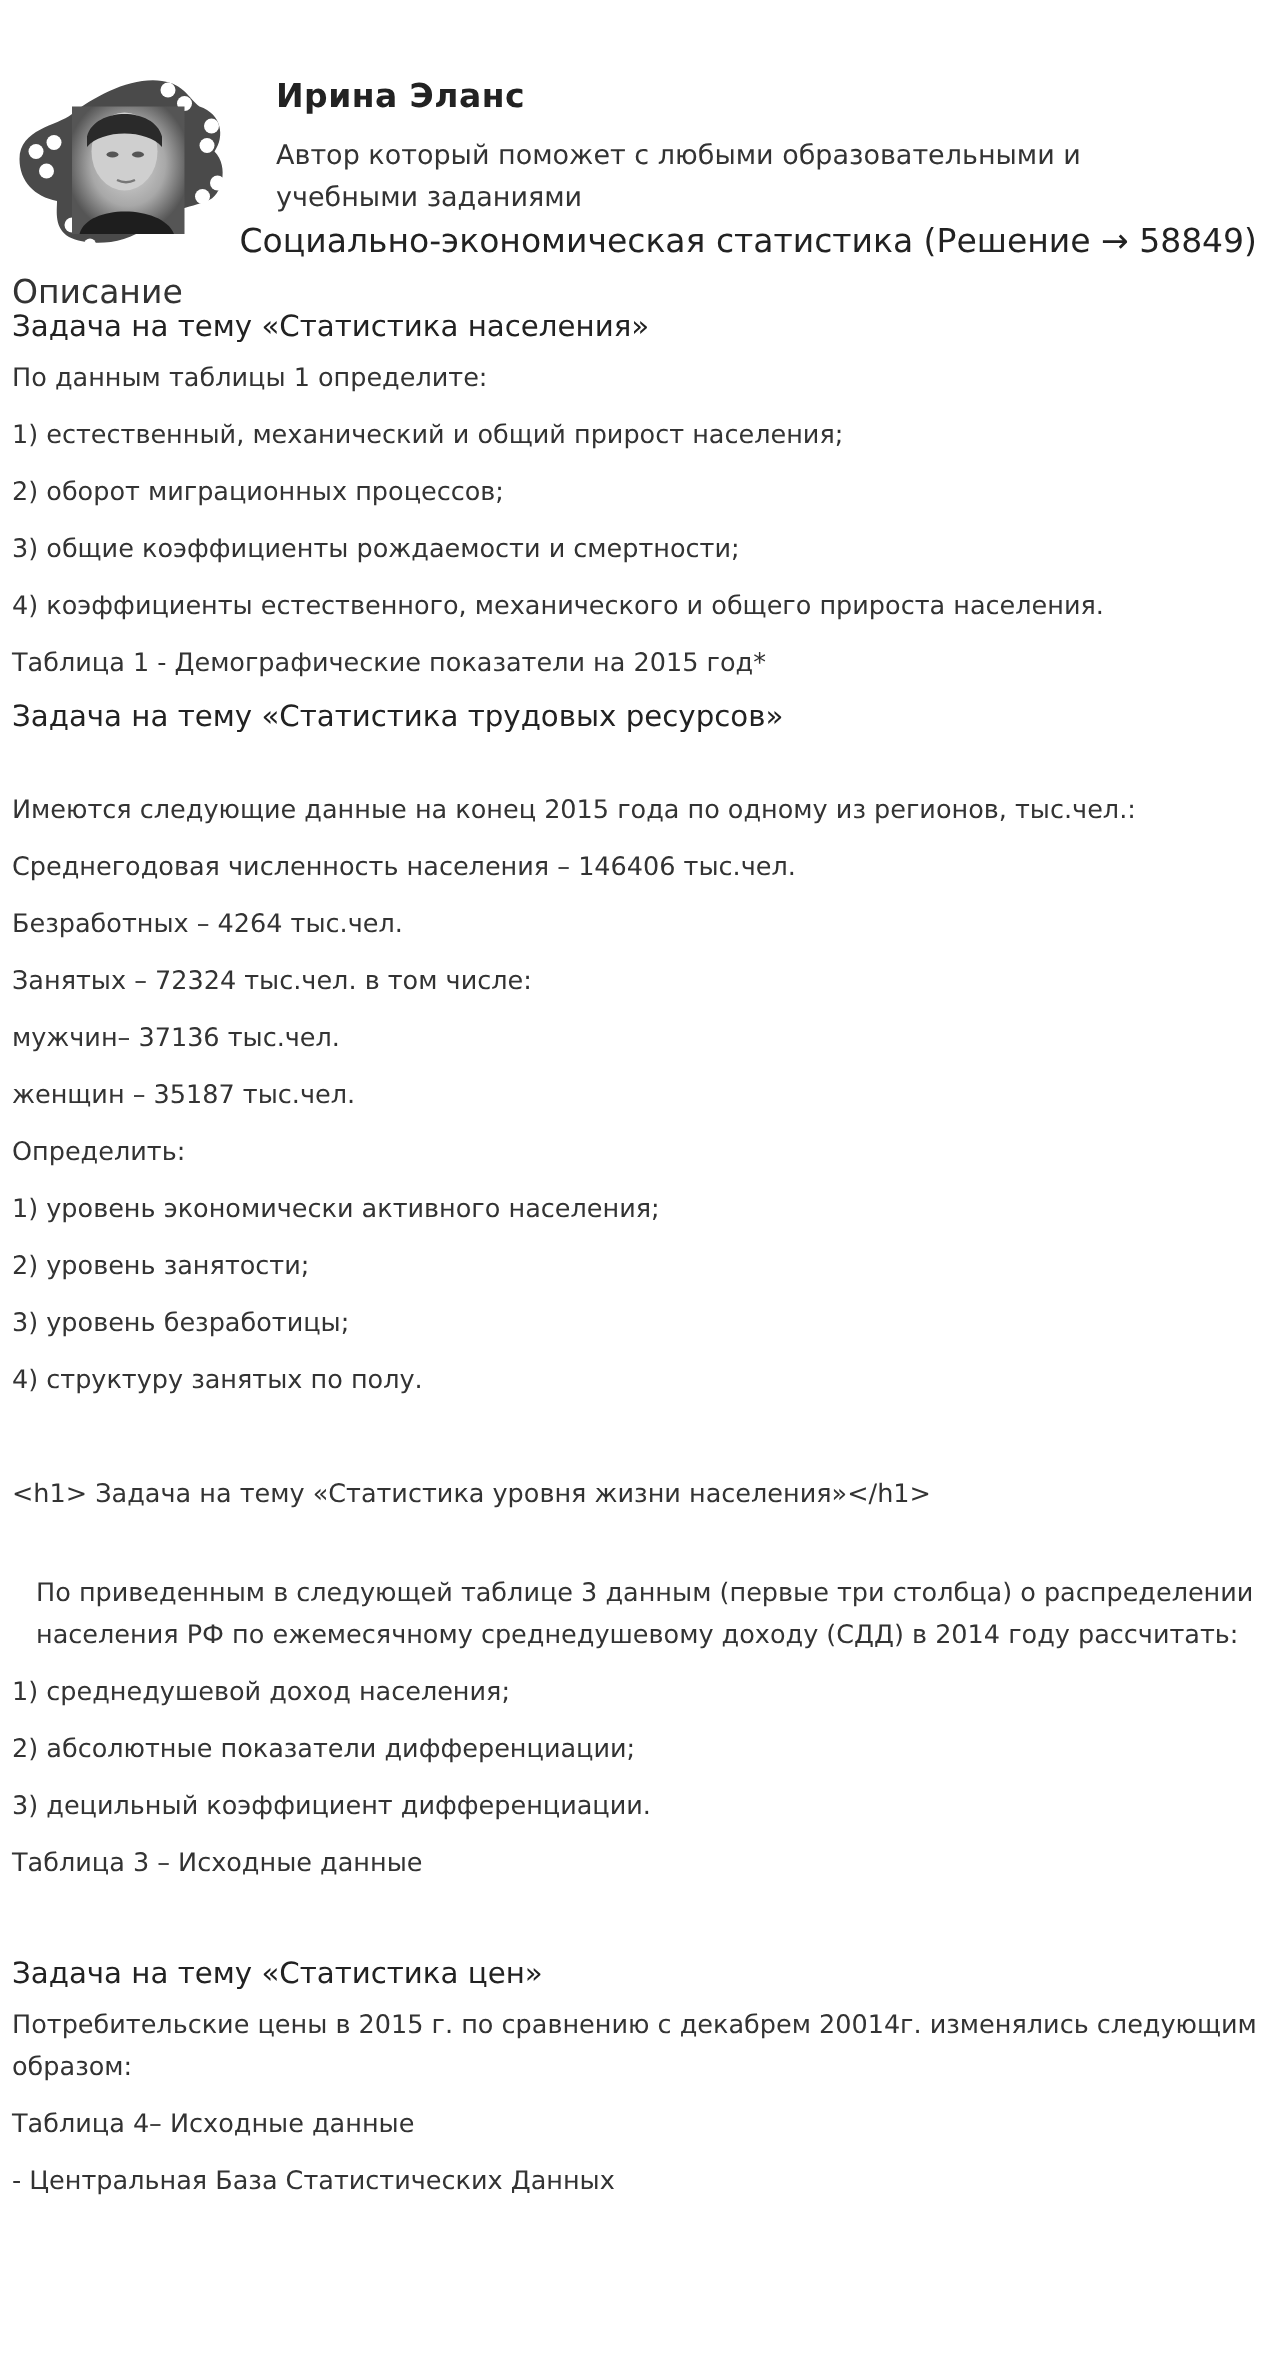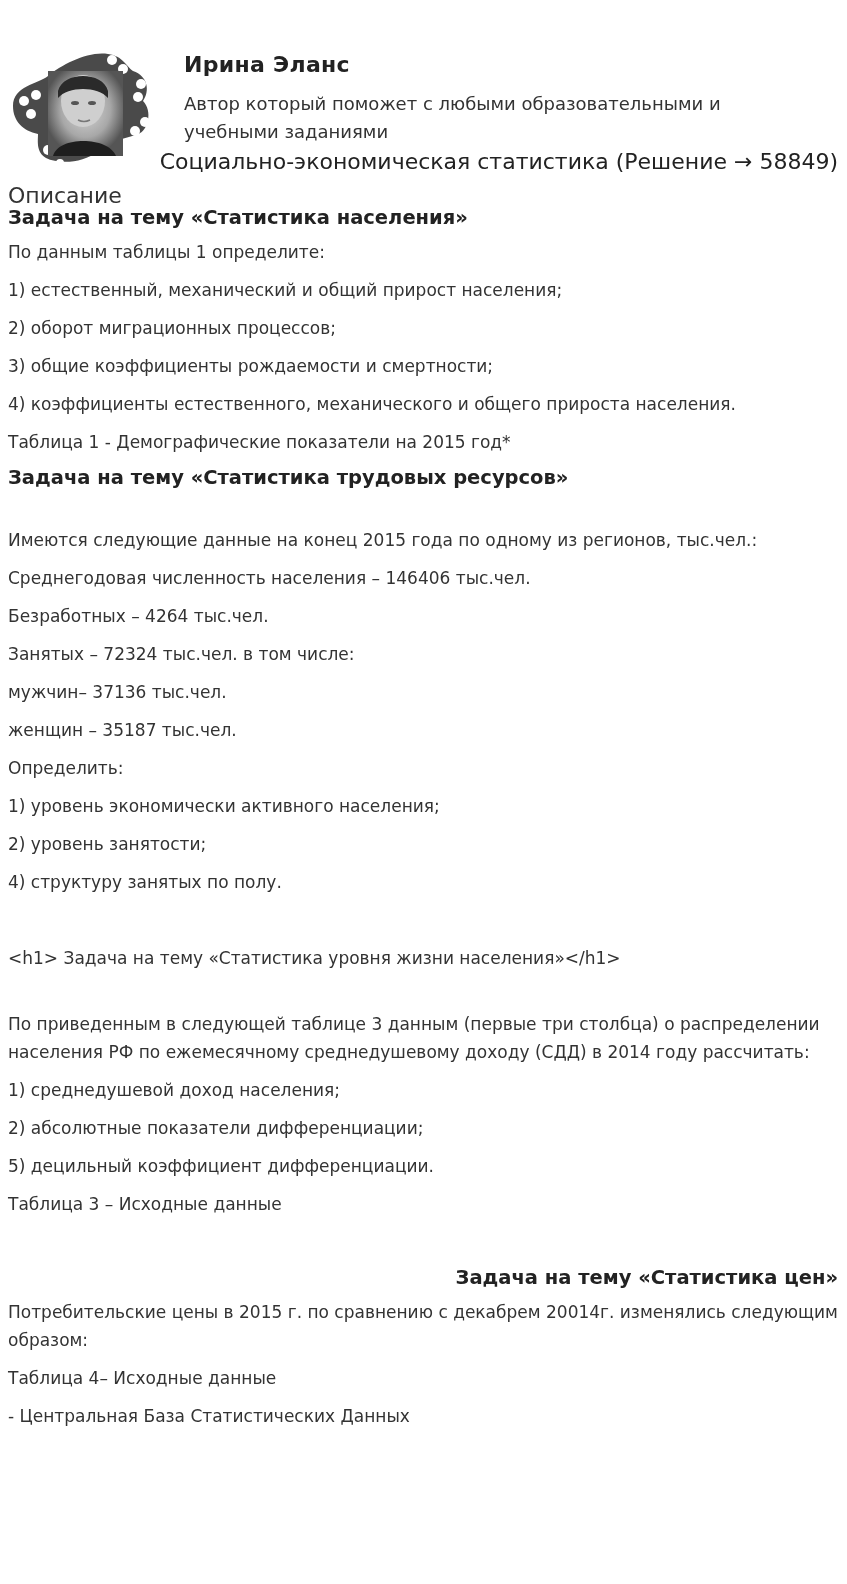--- a/index.html
+++ b/index.html
@@ -63,21 +63,21 @@
       text-align: right;
     }
     .desc-label {
       font-size: 22px;
       line-height: 24px;
       color: #333;
       margin-top: 6px;
     }
     .task-heading {
       font-size: 19.5px;
-      font-weight: bold;
+      font-weight: normal;
       line-height: 28px;
       color: #222;
       margin: 0;
     }
     p {
       margin: 0;
       font-size: 17px;
       line-height: 28px;
       color: #333;
     }
@@ -139,26 +139,27 @@
   <h2 class="task-heading" style="margin-top:8px;">Задача на тему «Статистика трудовых ресурсов»</h2>
   <p style="margin-top:34px;">Имеются следующие данные на конец 2015 года по одному из регионов, тыс.чел.:</p>
   <p class="mt10">Среднегодовая численность населения – 146406 тыс.чел.</p>
   <p class="mt10">Безработных – 4264 тыс.чел.</p>
   <p class="mt10">Занятых – 72324 тыс.чел. в том числе:</p>
   <p class="mt10">мужчин– 37136 тыс.чел.</p>
   <p class="mt10">женщин – 35187 тыс.чел.</p>
   <p class="mt10">Определить:</p>
   <p class="mt10">1) уровень экономически активного населения;</p>
   <p class="mt10">2) уровень занятости;</p>
+  <p class="mt10">3) уровень безработицы;</p>
   <p class="mt10">4) структуру занятых по полу.</p>
 
   <p style="margin-top:48px;">&lt;h1&gt; Задача на тему «Статистика уровня жизни населения»&lt;/h1&gt;</p>
-  <p style="margin-top:38px;">По приведенным в следующей таблице 3 данным (первые три столбца) о распределении населения РФ по ежемесячному среднедушевому доходу (СДД) в 2014 году рассчитать:</p>
+  <p style="margin-top:38px;margin-left:16px;">По приведенным в следующей таблице 3 данным (первые три столбца) о распределении населения РФ по ежемесячному среднедушевому доходу (СДД) в 2014 году рассчитать:</p>
   <p class="mt10">1) среднедушевой доход населения;</p>
   <p class="mt10">2) абсолютные показатели дифференциации;</p>
-  <p class="mt10">5) децильный коэффициент дифференциации.</p>
+  <p class="mt10">3) децильный коэффициент дифференциации.</p>
   <p class="mt10">Таблица 3 – Исходные данные</p>
 
-  <h2 class="task-heading" style="margin-top:46px;text-align:right;">Задача на тему «Статистика цен»</h2>
+  <h2 class="task-heading" style="margin-top:46px;">Задача на тему «Статистика цен»</h2>
   <p style="margin-top:6px;">Потребительские цены в 2015 г. по сравнению с декабрем 20014г. изменялись следующим образом:</p>
   <p class="mt10">Таблица 4– Исходные данные</p>
   <p class="mt10">- Центральная База Статистических Данных</p>
 </div>
 
 </body></html>

